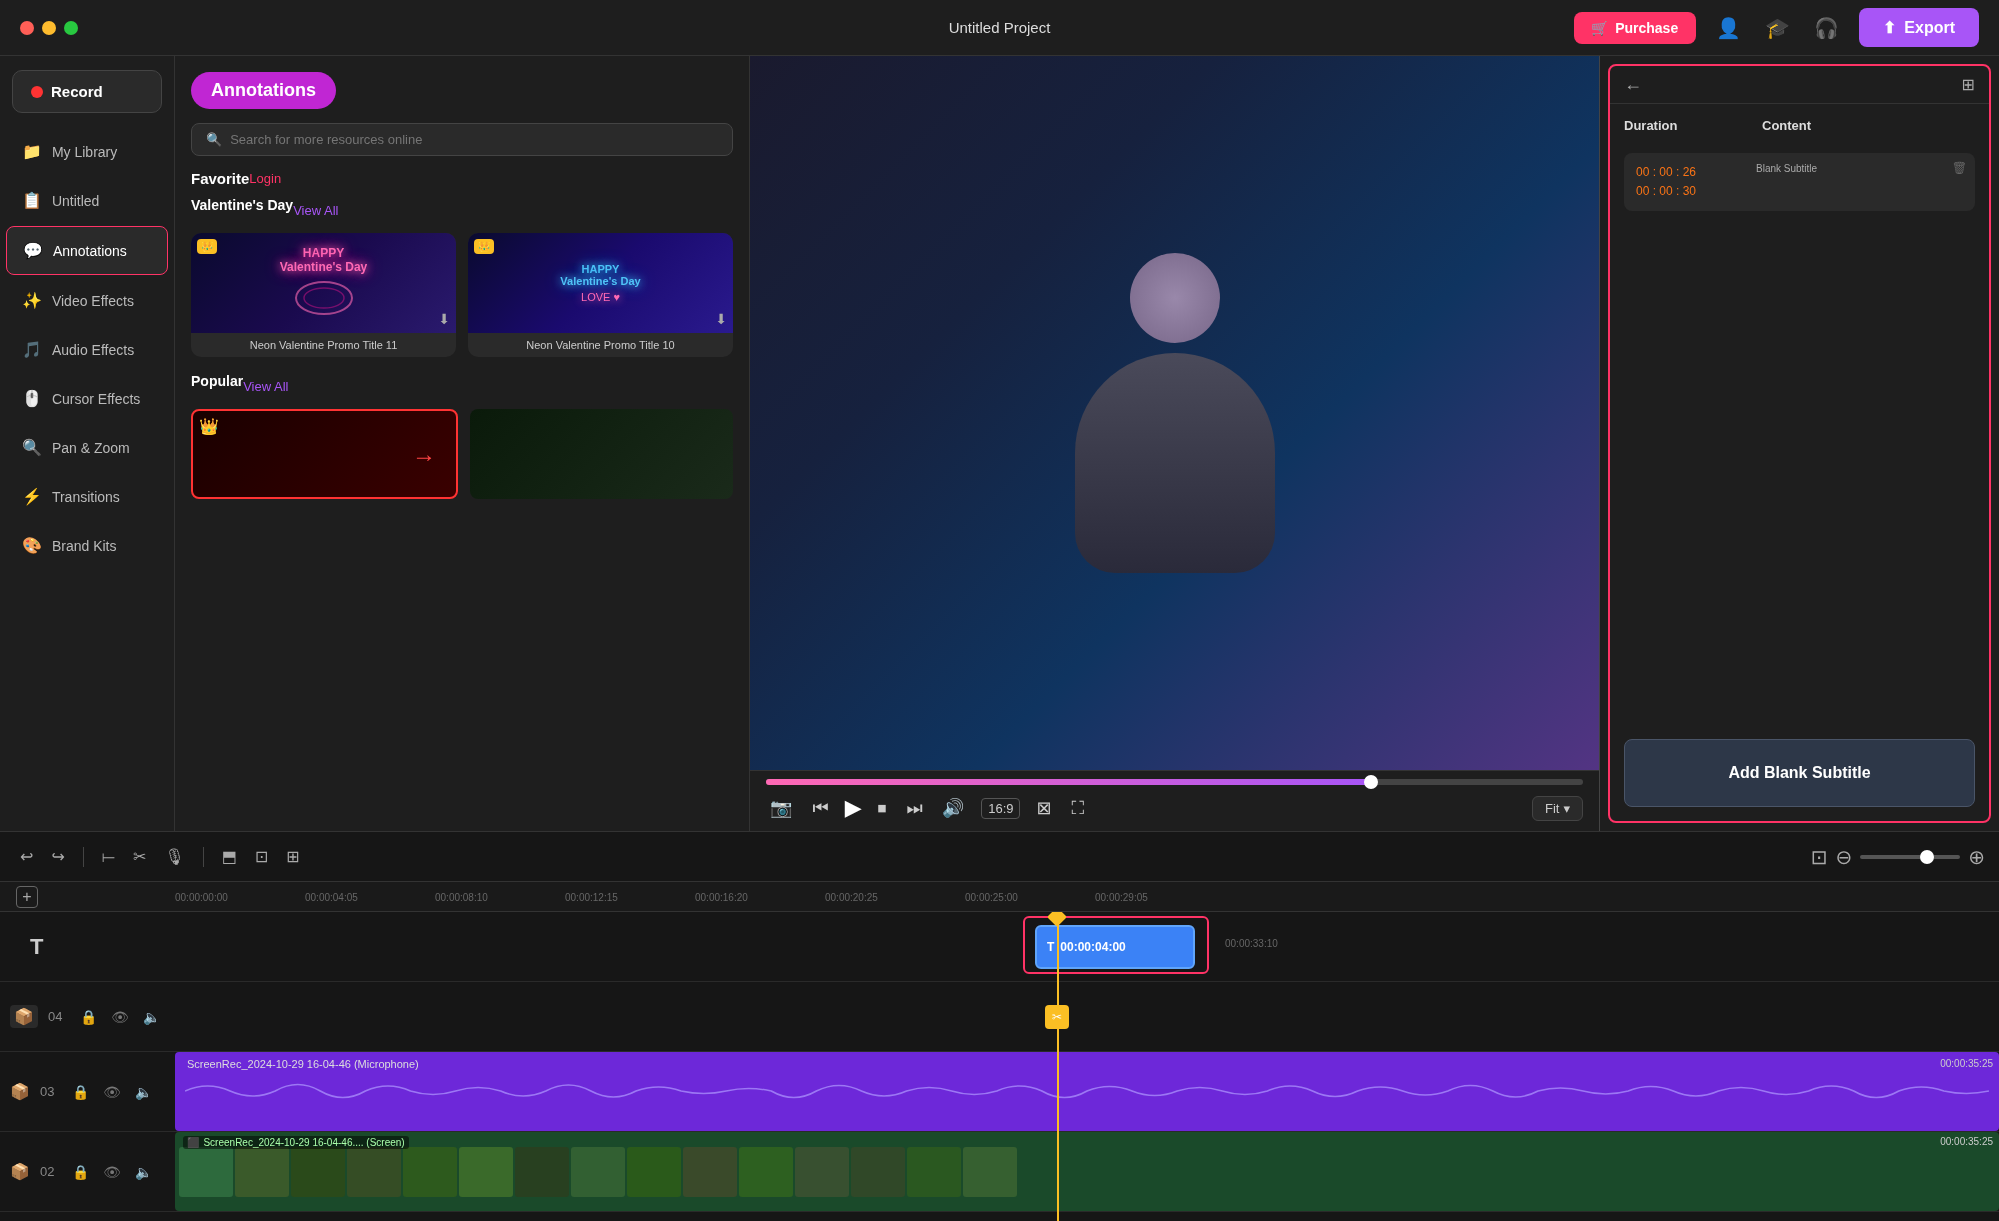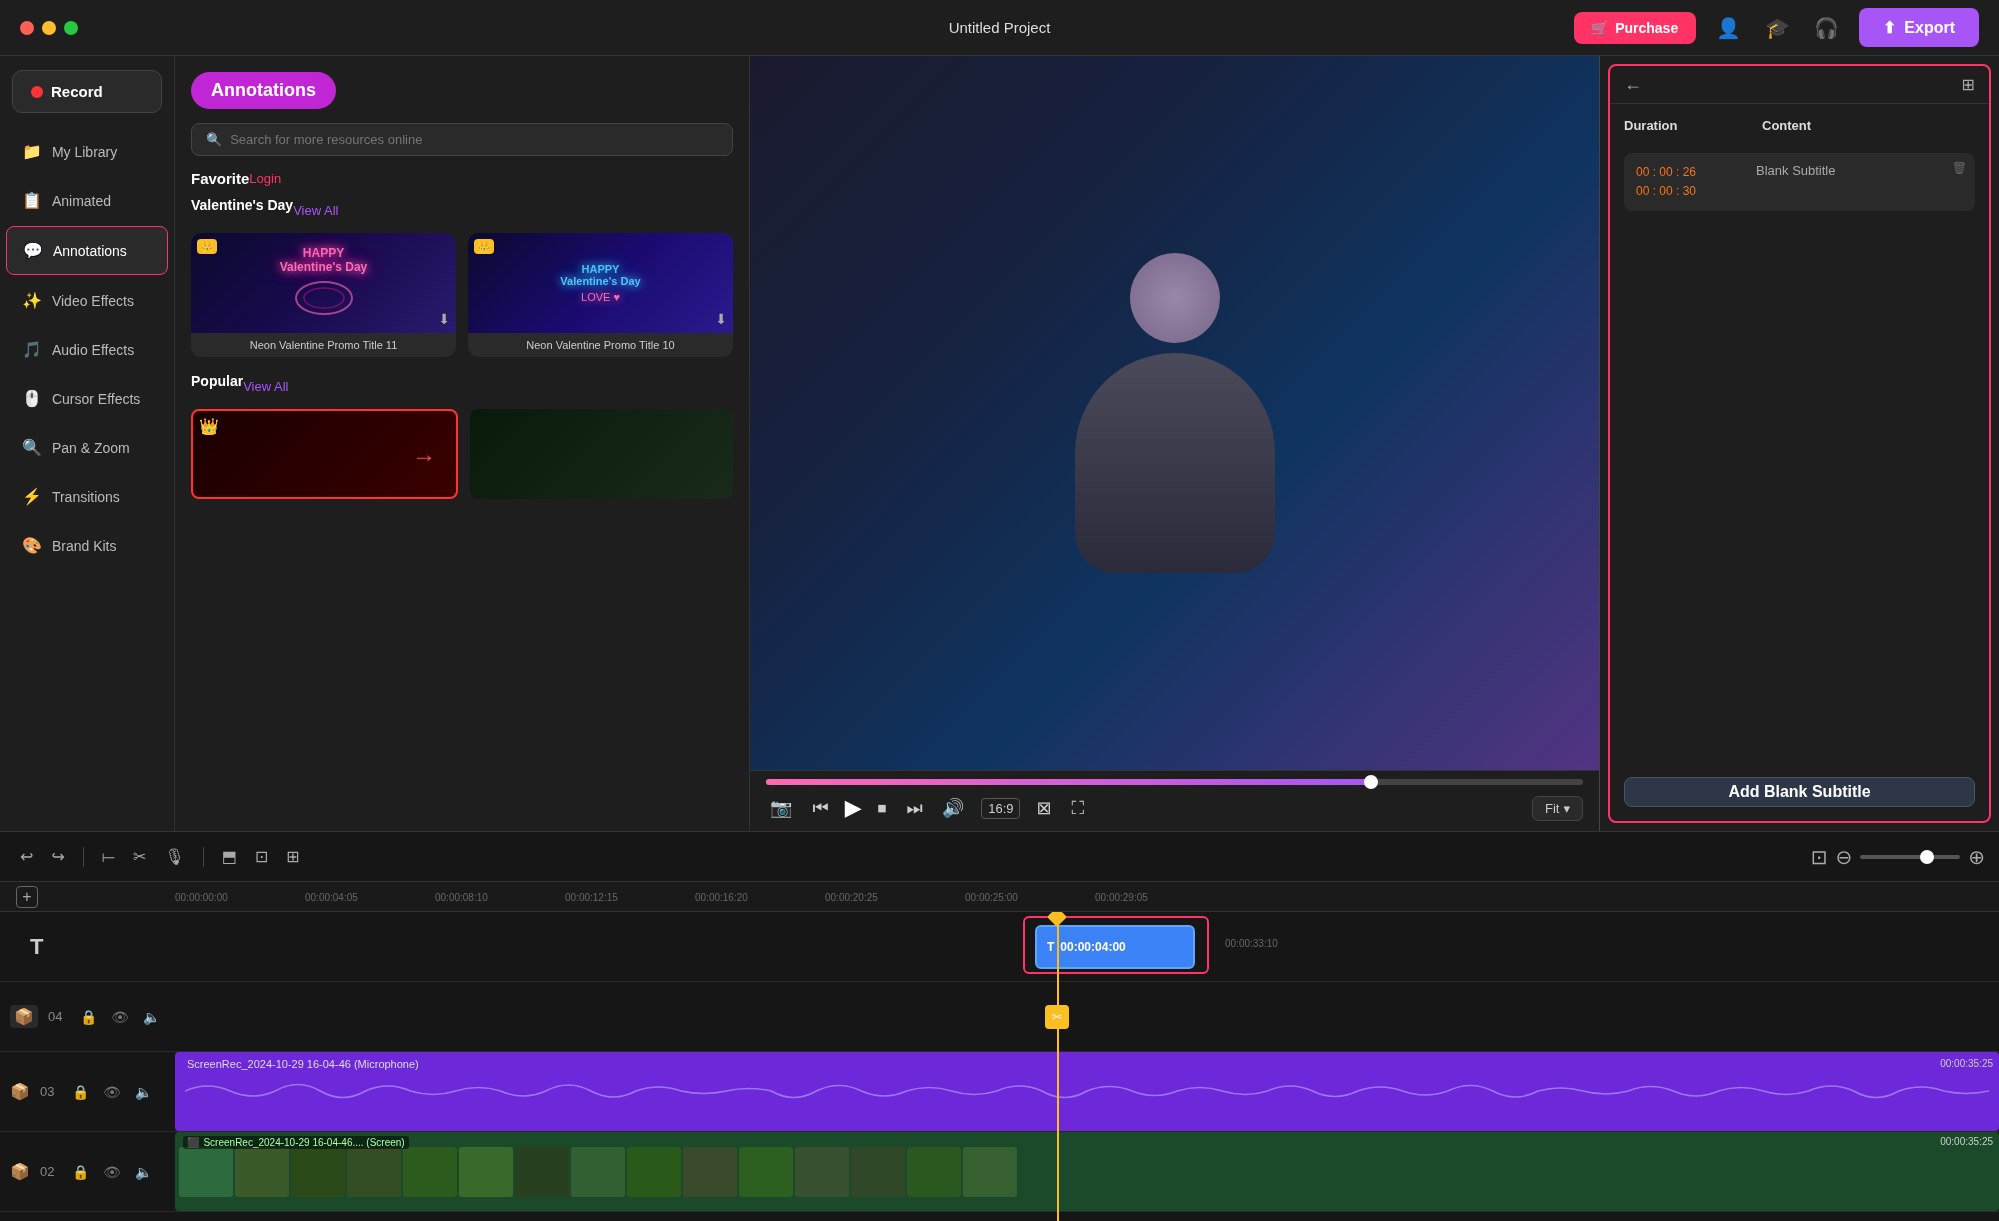--- a/index.html
+++ b/index.html
@@ -483,38 +483,38 @@
       position: relative;
     }
     .duration-text {
       font-size: 12px;
       color: #f97316;
       width: 120px;
       line-height: 1.6;
     }
     .content-text {
       flex: 1;
-      font-size: 13px;
+      font-size: 10px;
       color: #aaa;
     }
     .row-delete {
       position: absolute;
       right: 8px;
       top: 8px;
       color: #666;
       font-size: 12px;
       cursor: pointer;
     }
     .add-subtitle-btn {
       background: #2d3748;
       border: 1px solid #4a5568;
       color: #fff;
       font-size: 16px;
       font-weight: 700;
-      padding: 5px;
+      padding: 24px;
       border-radius: 8px;
       cursor: pointer;
       margin: 10px 14px 14px;
       text-align: center;
     }
 
     
     .timeline-area {
       height: 390px;
       background: #161616;
@@ -755,21 +755,21 @@
     <button class="record-btn">
       <div class="record-dot"></div>
       <span>Record</span>
     </button>
     <div class="sidebar-item">
       <span class="sidebar-icon">📁</span>
       <span>My Library</span>
     </div>
     <div class="sidebar-item">
       <span class="sidebar-icon">📋</span>
-      <span>Animated</span>
+      <span>Untitled</span>
     </div>
     <div class="sidebar-item active">
       <span class="sidebar-icon">💬</span>
       <span>Annotations</span>
     </div>
     <div class="sidebar-item">
       <span class="sidebar-icon">✨</span>
       <span>Video Effects</span>
     </div>
     <div class="sidebar-item">

